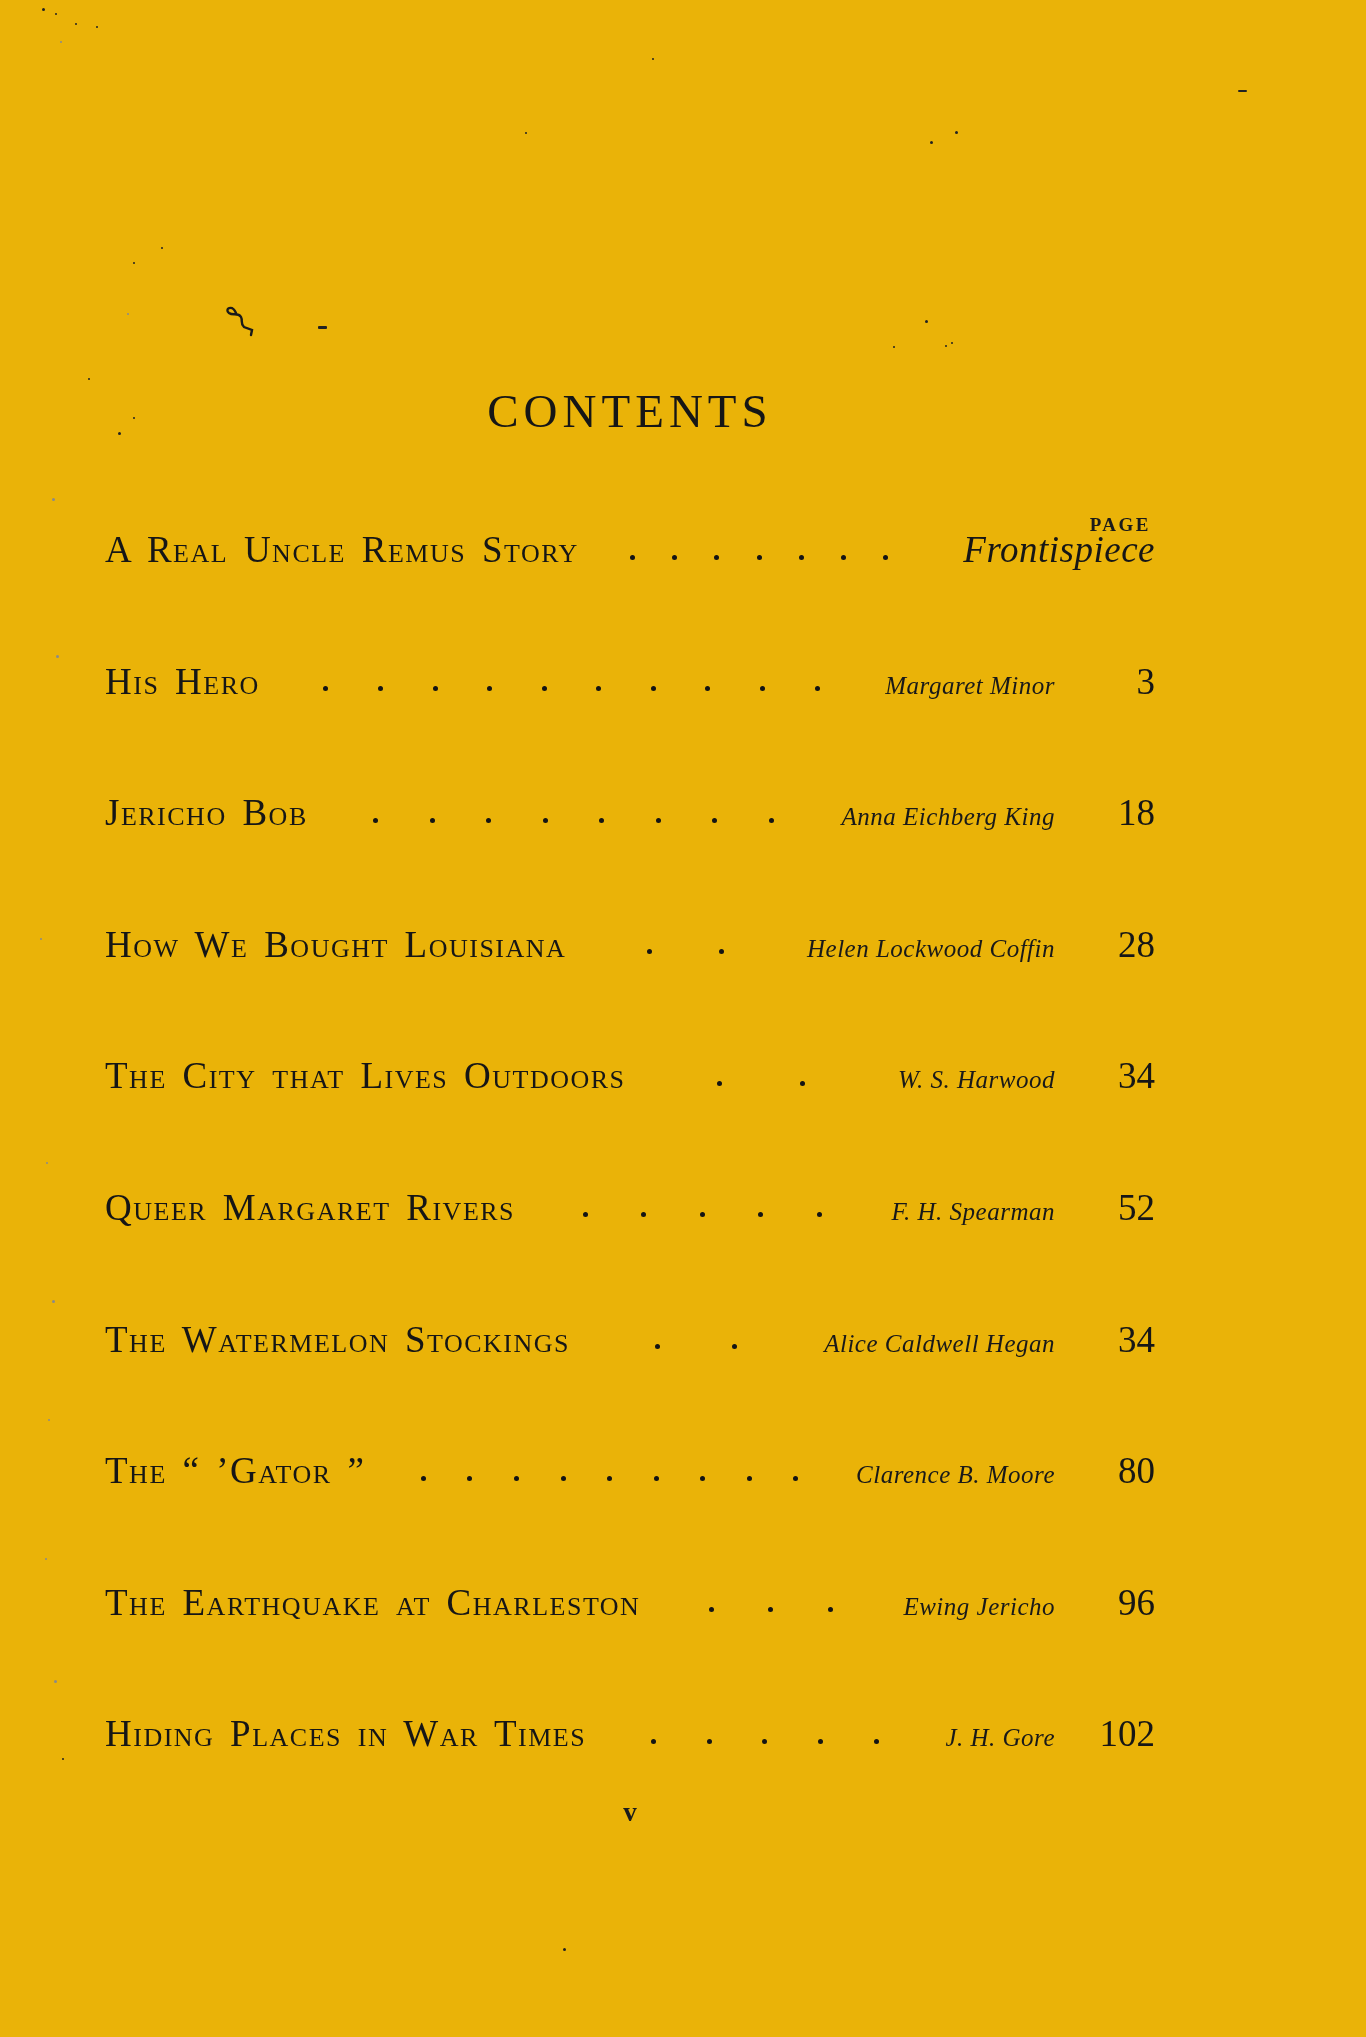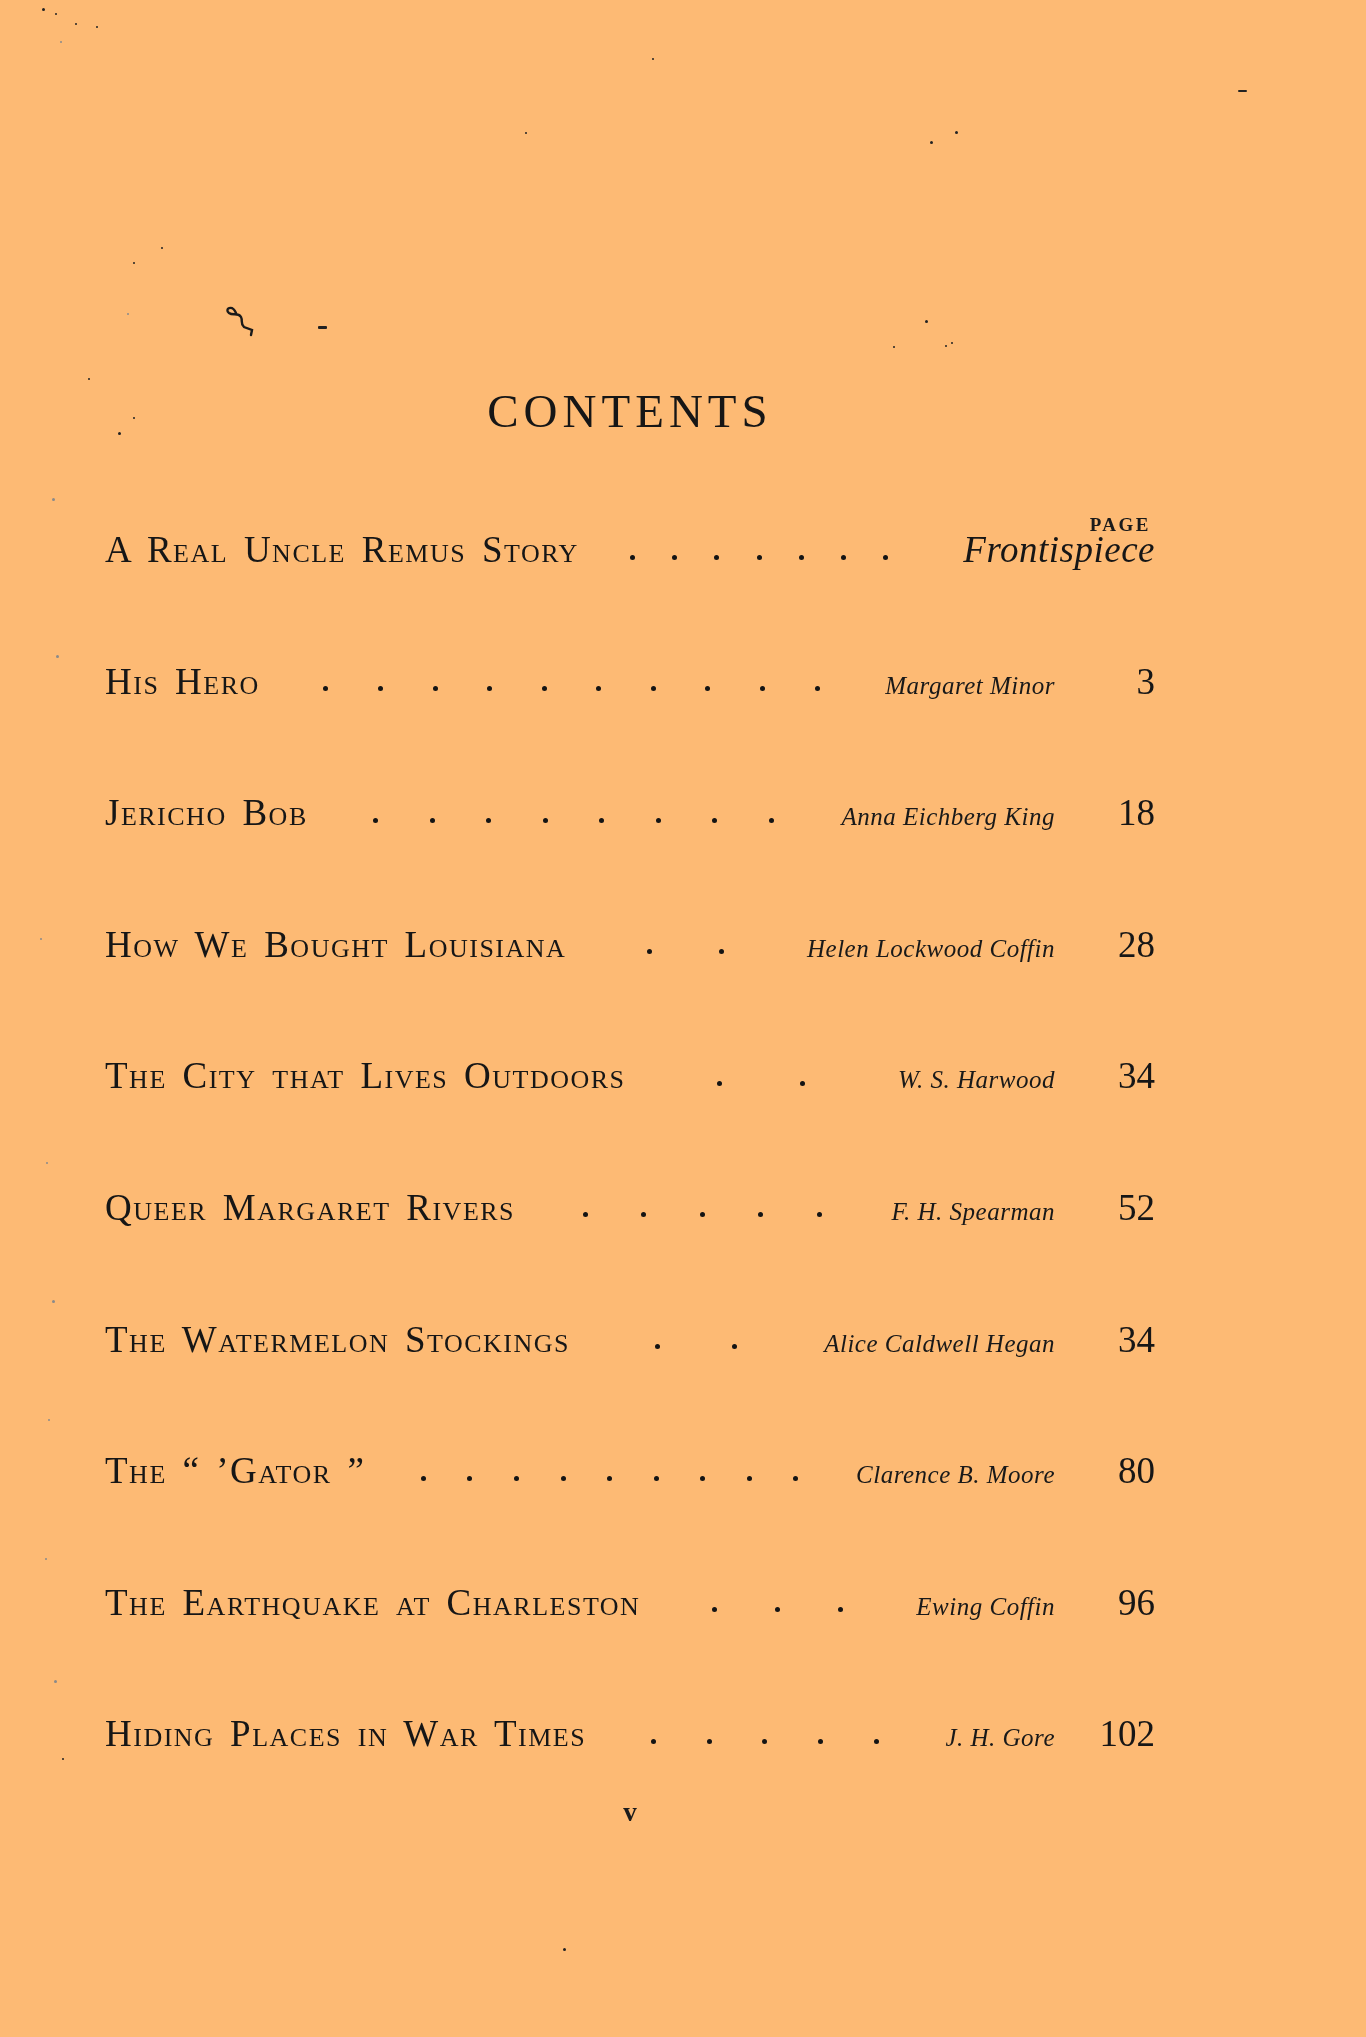--- a/index.html
+++ b/index.html
@@ -4,21 +4,21 @@
 <style>
   html, body {
     margin: 0;
     padding: 0;
     background: #e8e8e8;
   }
   .page {
     position: relative;
     width: 1366px;
     height: 2037px;
-    background: #fdba74;
+    background: #eab308;
     overflow: hidden;
     font-family: "Liberation Serif", "DejaVu Serif", serif;
     color: #1a1a1a;
   }
   .column {
     position: absolute;
     left: 105px;
     top: 0;
     width: 1050px;
     height: 100%;
@@ -268,21 +268,21 @@
     </div>
 
     <div class="toc-entry">
       <div class="toc-line">
         <span class="entry-title">The Earthquake at Charleston</span>
         <span class="dot-leader">
               <span class="dot"></span>
               <span class="dot"></span>
               <span class="dot"></span>
             </span>
-        <span class="entry-author">Ewing Coffin</span>
+        <span class="entry-author">Ewing Jericho</span>
         <span class="entry-page">96</span>
       </div>
     </div>
 
     <div class="toc-entry">
       <div class="toc-line">
         <span class="entry-title">Hiding Places in War Times</span>
         <span class="dot-leader">
               <span class="dot"></span>
               <span class="dot"></span>

